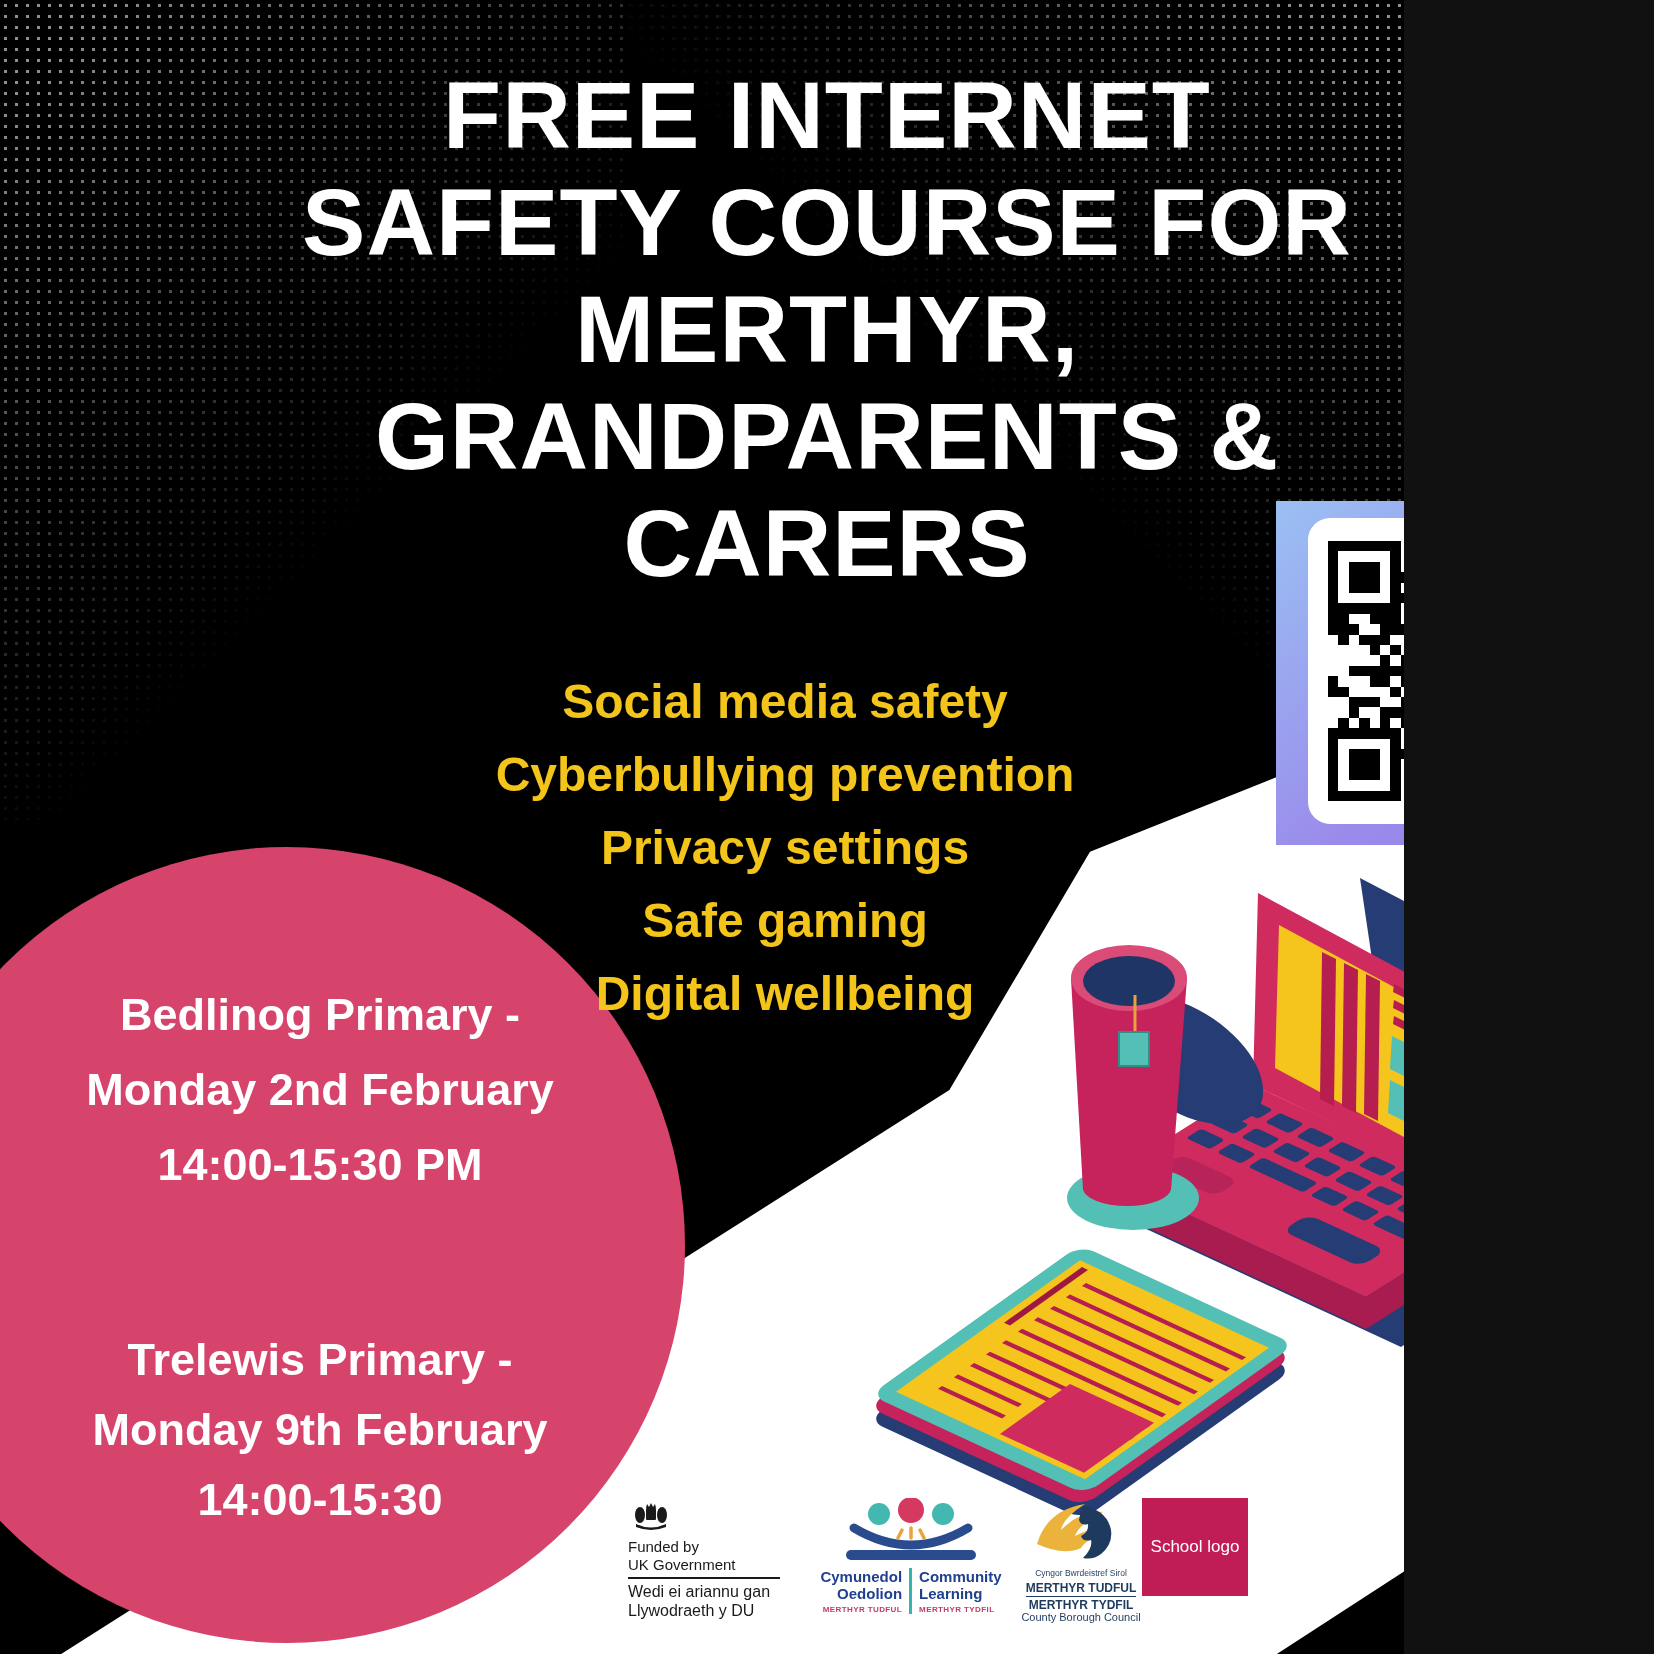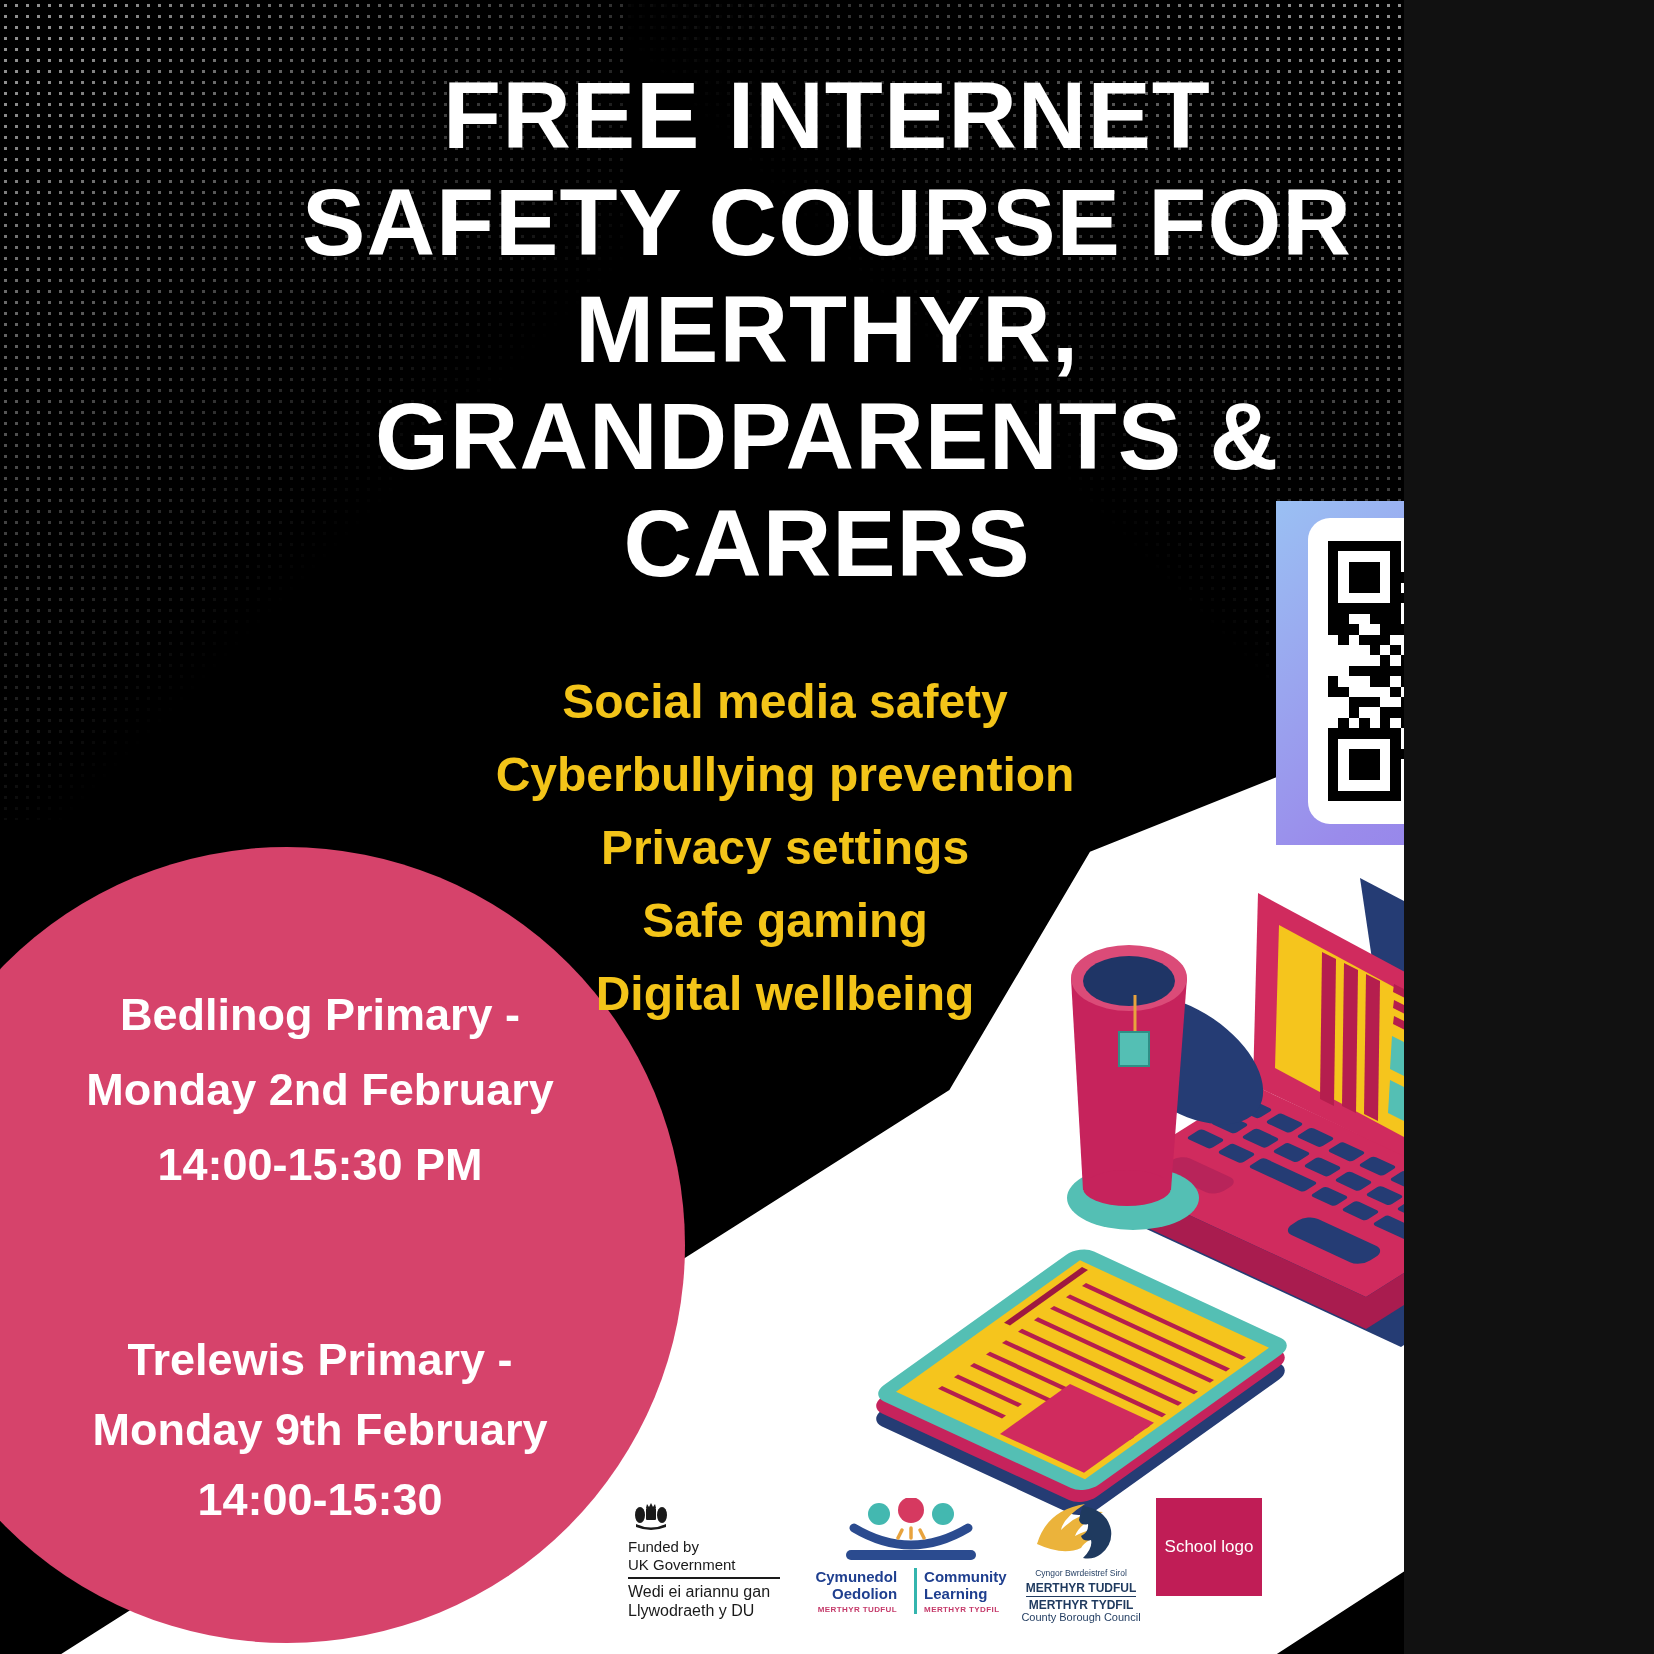--- a/index.html
+++ b/index.html
@@ -51,31 +51,31 @@
   .session-2{top:1325px;font-size:45px;line-height:70px;}
   
   .logos{left:628px;top:1498px;width:640px;height:135px;display:flex;align-items:flex-start;}
   .logo-ukgov{width:178px;color:#1a1a1a;}
   .logo-ukgov .l1{font-size:15px;line-height:18px;}
   .logo-ukgov .rule{width:152px;border-top:2px solid #1a1a1a;margin:3px 0 3px 0;}
   .logo-ukgov .l2{font-size:16px;line-height:19px;}
   .logo-cl{width:198px;text-align:center;margin-left:6px;}
   .logo-cl .cols{display:flex;justify-content:center;align-items:stretch;margin-top:2px;}
   .logo-cl .col{display:flex;flex-direction:column;}
-  .logo-cl .col.cy{align-items:flex-end;text-align:right;padding-right:17px;}
+  .logo-cl .col.cy{align-items:flex-end;text-align:right;padding-right:7px;}
   .logo-cl .col.en{align-items:flex-start;text-align:left;padding-left:7px;justify-content:flex-end;}
   .logo-cl .vbar{width:3px;background:#34B5AE;}
   .logo-cl .big{font-size:15px;line-height:17px;font-weight:700;color:#1F3F8F;}
   .logo-cl .sub{font-size:8px;font-weight:700;color:#C53A6A;letter-spacing:.4px;margin-top:3px;}
   .logo-council{width:122px;text-align:center;margin-left:10px;color:#1F3A5F;}
   .logo-council .t1{font-size:8.5px;line-height:10px;}
   .logo-council .t2{font-size:12px;line-height:14px;font-weight:700;border-bottom:1.5px solid #1F3A5F;display:inline-block;padding-bottom:1px;}
   .logo-council .t3{font-size:12px;line-height:13px;font-weight:700;margin-top:2px;}
   .logo-council .t4{font-size:11px;line-height:10px;}
-  .logo-school{margin-left:14px;width:106px;height:98px;background:#C01D56;display:flex;align-items:center;justify-content:center;}
+  .logo-school{width:106px;height:98px;background:#C01D56;display:flex;align-items:center;justify-content:center;}
   .logo-school span{color:#fff;font-size:17px;}
   .ni{pointer-events:none;}
 </style>
 </head>
 <body>
 
 <div class="poster">
 
   <div class="halftone halftone-tl ni"></div>
   <div class="abs halftone-tl-fade ni"></div>

